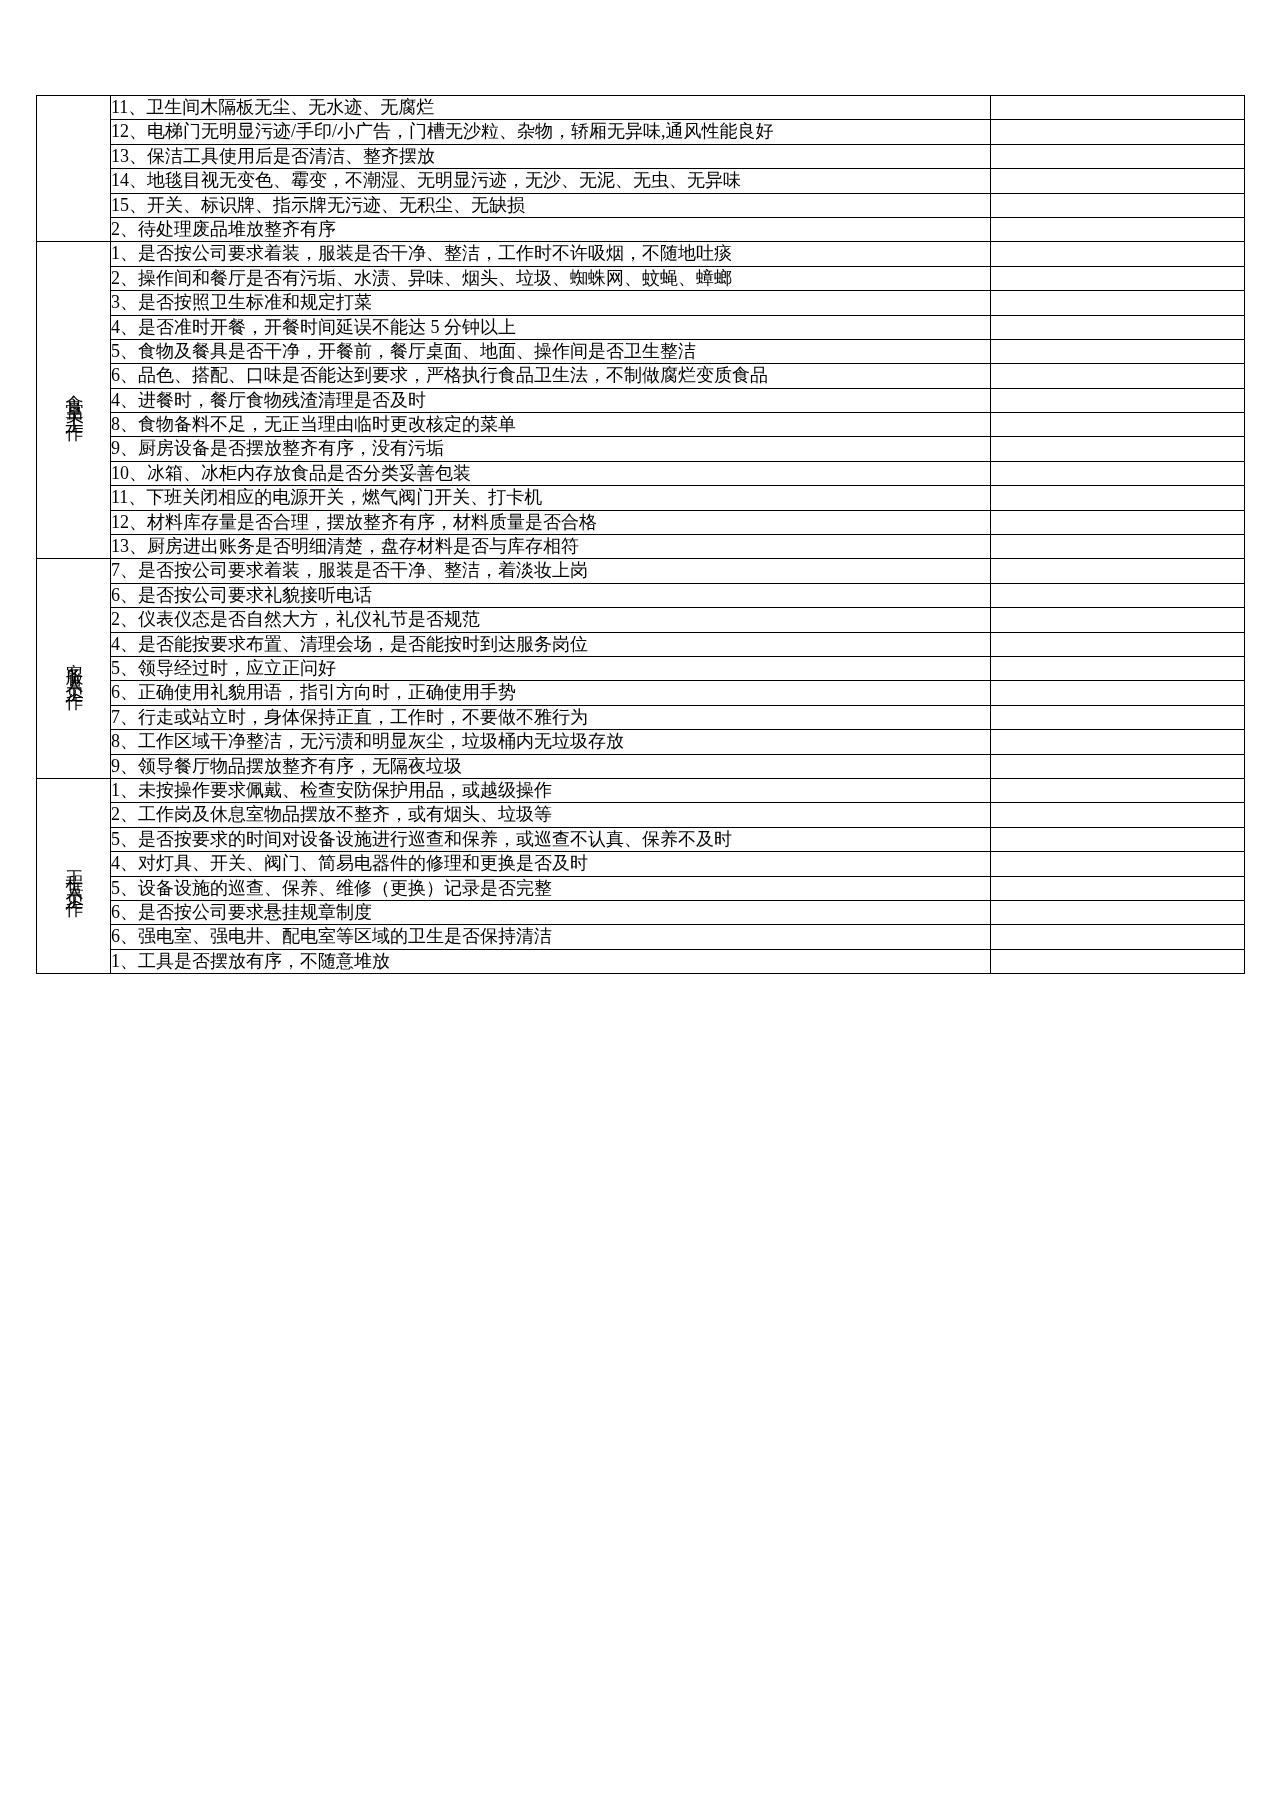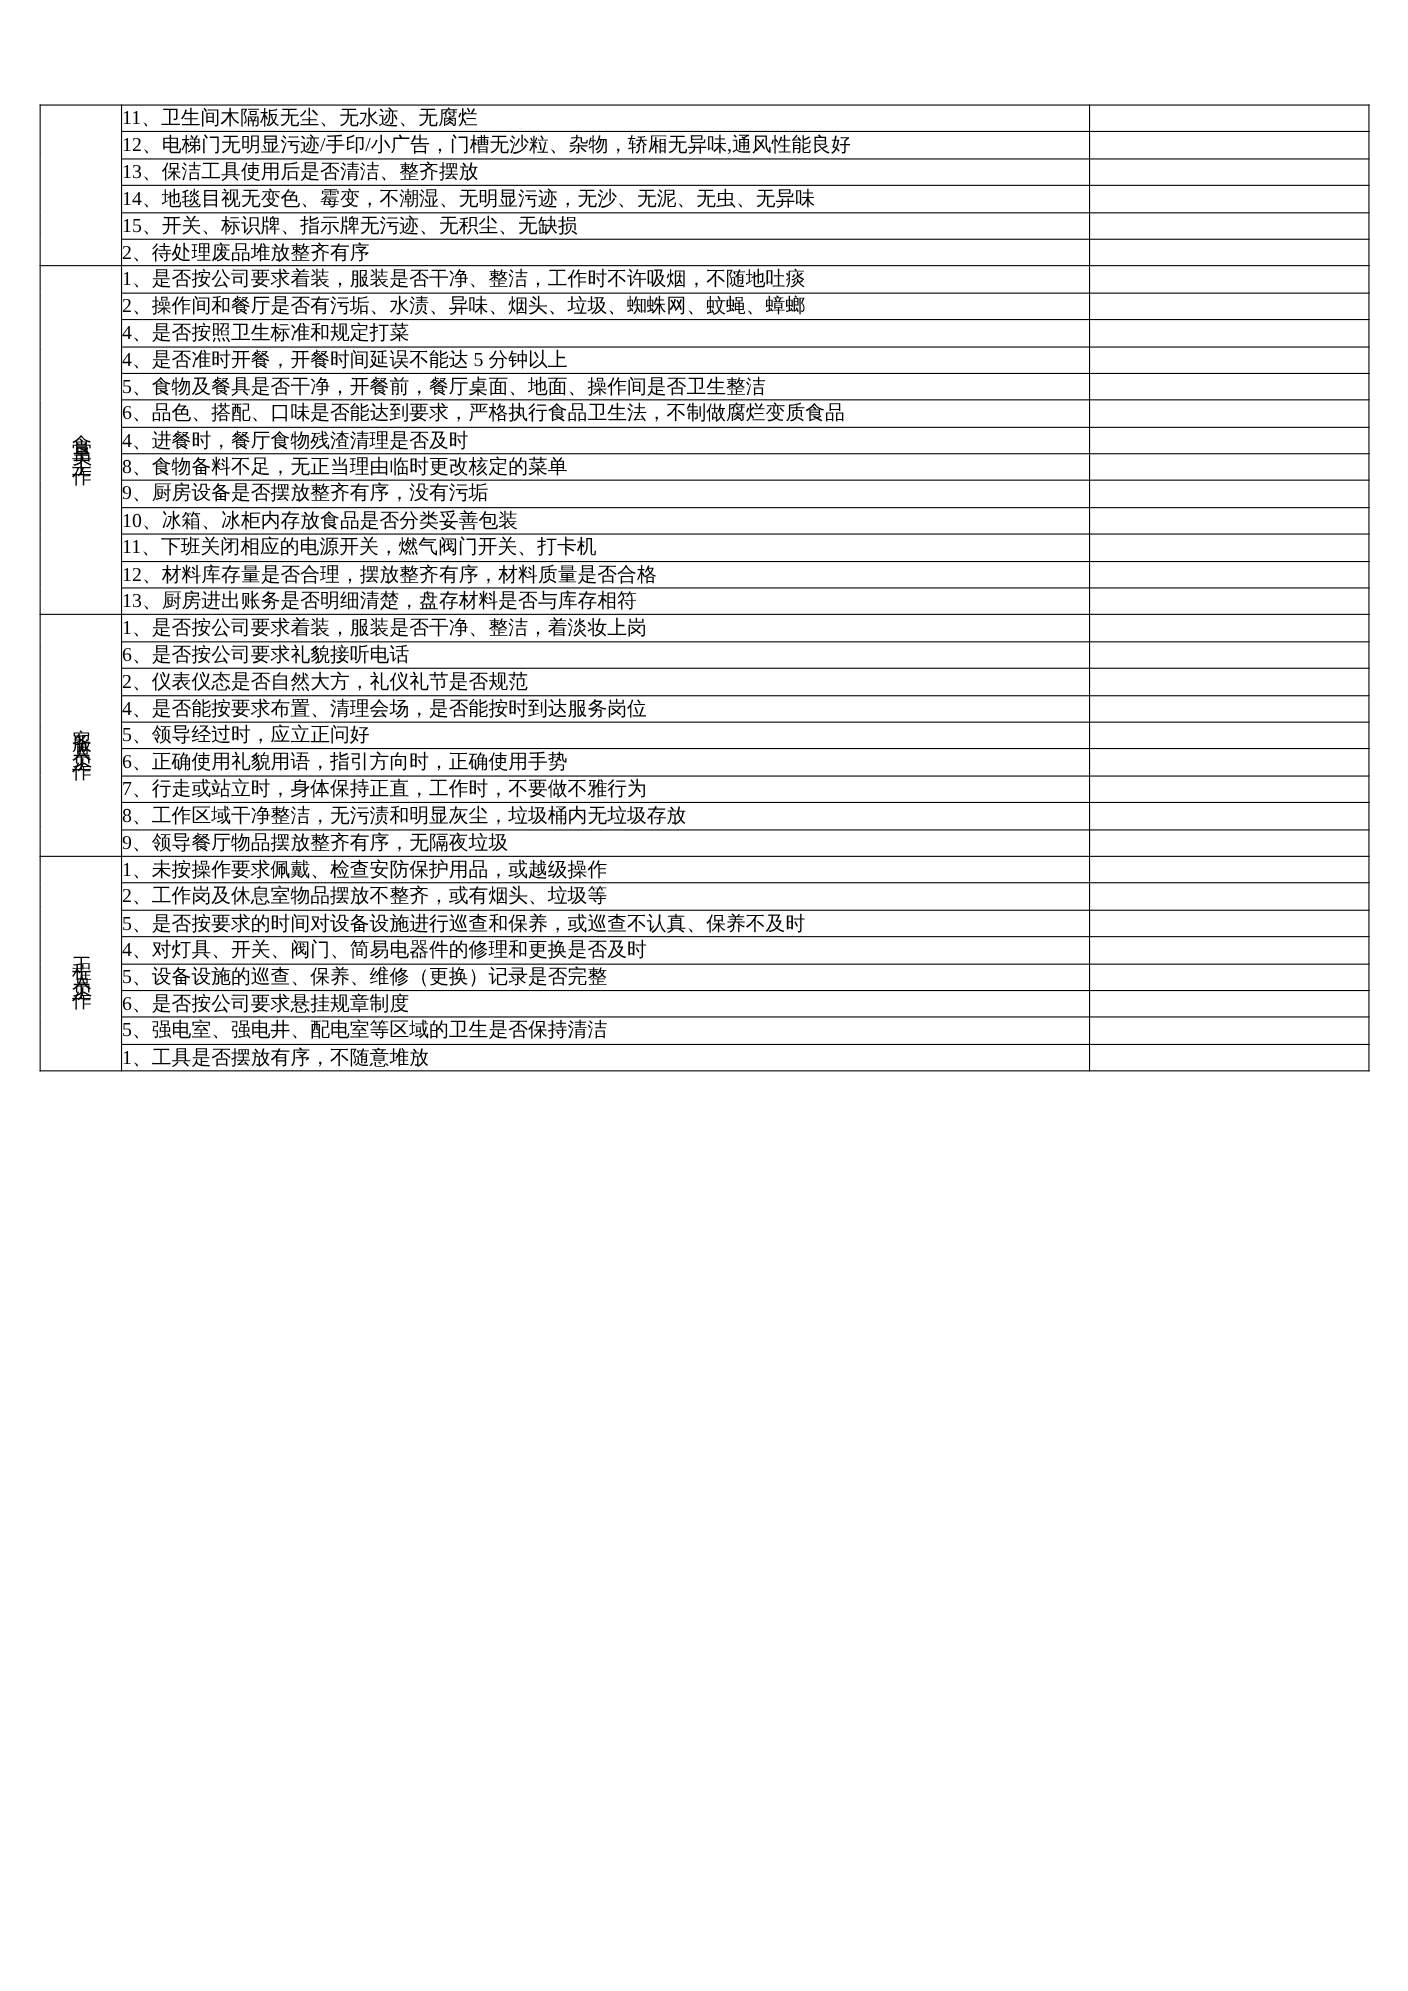--- a/index.html
+++ b/index.html
@@ -102,21 +102,21 @@
         <tr>
           <td class="cat-cell" rowspan="13"><span class="cat-vertical">食堂员工工作</span></td>
           <td class="item-cell">1、是否按公司要求着装，服装是否干净、整洁，工作时不许吸烟，不随地吐痰</td>
           <td class="mark-cell"></td>
         </tr>
         <tr>
           <td class="item-cell">2、操作间和餐厅是否有污垢、水渍、异味、烟头、垃圾、蜘蛛网、蚊蝇、蟑螂</td>
           <td class="mark-cell"></td>
         </tr>
         <tr>
-          <td class="item-cell">4、是否按照卫生标准和规定打菜</td>
+          <td class="item-cell">3、是否按照卫生标准和规定打菜</td>
           <td class="mark-cell"></td>
         </tr>
         <tr>
           <td class="item-cell">4、是否准时开餐，开餐时间延误不能达 5 分钟以上</td>
           <td class="mark-cell"></td>
         </tr>
         <tr>
           <td class="item-cell">5、食物及餐具是否干净，开餐前，餐厅桌面、地面、操作间是否卫生整洁</td>
           <td class="mark-cell"></td>
         </tr>
@@ -147,21 +147,21 @@
         <tr>
           <td class="item-cell">12、材料库存量是否合理，摆放整齐有序，材料质量是否合格</td>
           <td class="mark-cell"></td>
         </tr>
         <tr>
           <td class="item-cell">13、厨房进出账务是否明细清楚，盘存材料是否与库存相符</td>
           <td class="mark-cell"></td>
         </tr>
         <tr>
           <td class="cat-cell" rowspan="9"><span class="cat-vertical">客服人员工作</span></td>
-          <td class="item-cell">1、是否按公司要求着装，服装是否干净、整洁，着淡妆上岗</td>
+          <td class="item-cell">7、是否按公司要求着装，服装是否干净、整洁，着淡妆上岗</td>
           <td class="mark-cell"></td>
         </tr>
         <tr>
           <td class="item-cell">6、是否按公司要求礼貌接听电话</td>
           <td class="mark-cell"></td>
         </tr>
         <tr>
           <td class="item-cell">2、仪表仪态是否自然大方，礼仪礼节是否规范</td>
           <td class="mark-cell"></td>
         </tr>
@@ -208,21 +208,21 @@
         </tr>
         <tr>
           <td class="item-cell">5、设备设施的巡查、保养、维修（更换）记录是否完整</td>
           <td class="mark-cell"></td>
         </tr>
         <tr>
           <td class="item-cell">6、是否按公司要求悬挂规章制度</td>
           <td class="mark-cell"></td>
         </tr>
         <tr>
-          <td class="item-cell">5、强电室、强电井、配电室等区域的卫生是否保持清洁</td>
+          <td class="item-cell">6、强电室、强电井、配电室等区域的卫生是否保持清洁</td>
           <td class="mark-cell"></td>
         </tr>
         <tr>
           <td class="item-cell">1、工具是否摆放有序，不随意堆放</td>
           <td class="mark-cell"></td>
         </tr>
       </tbody>
   </table>
 </div>
 

